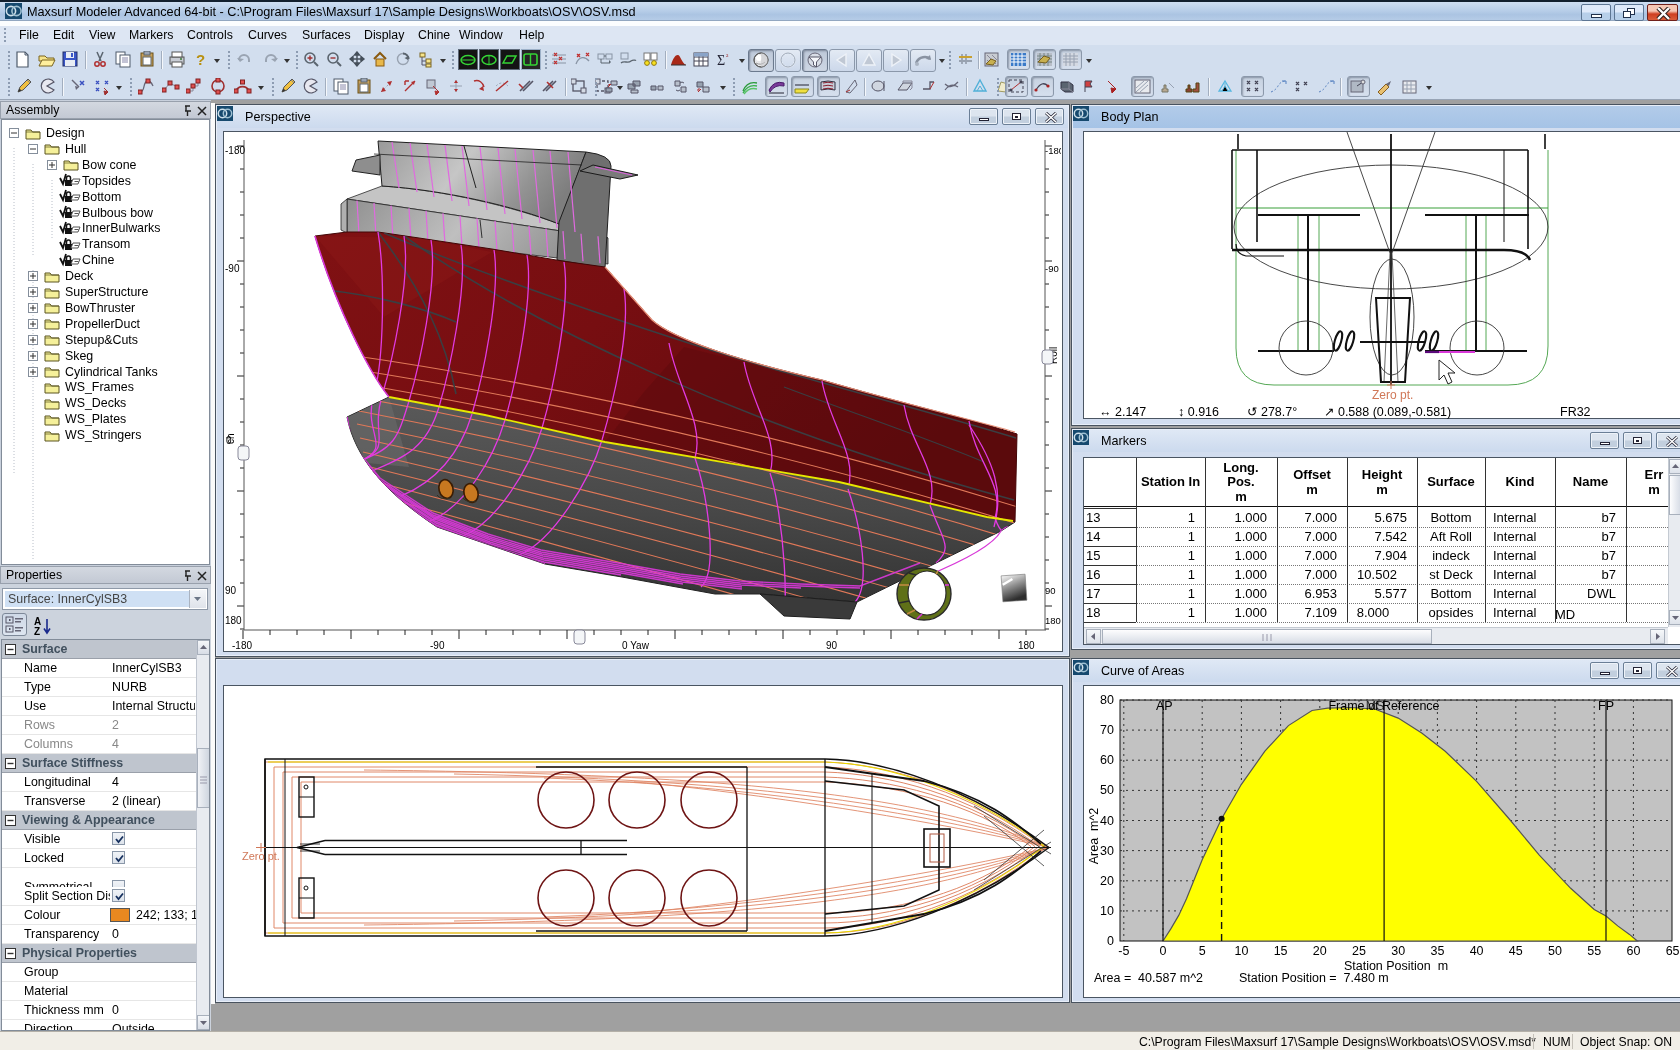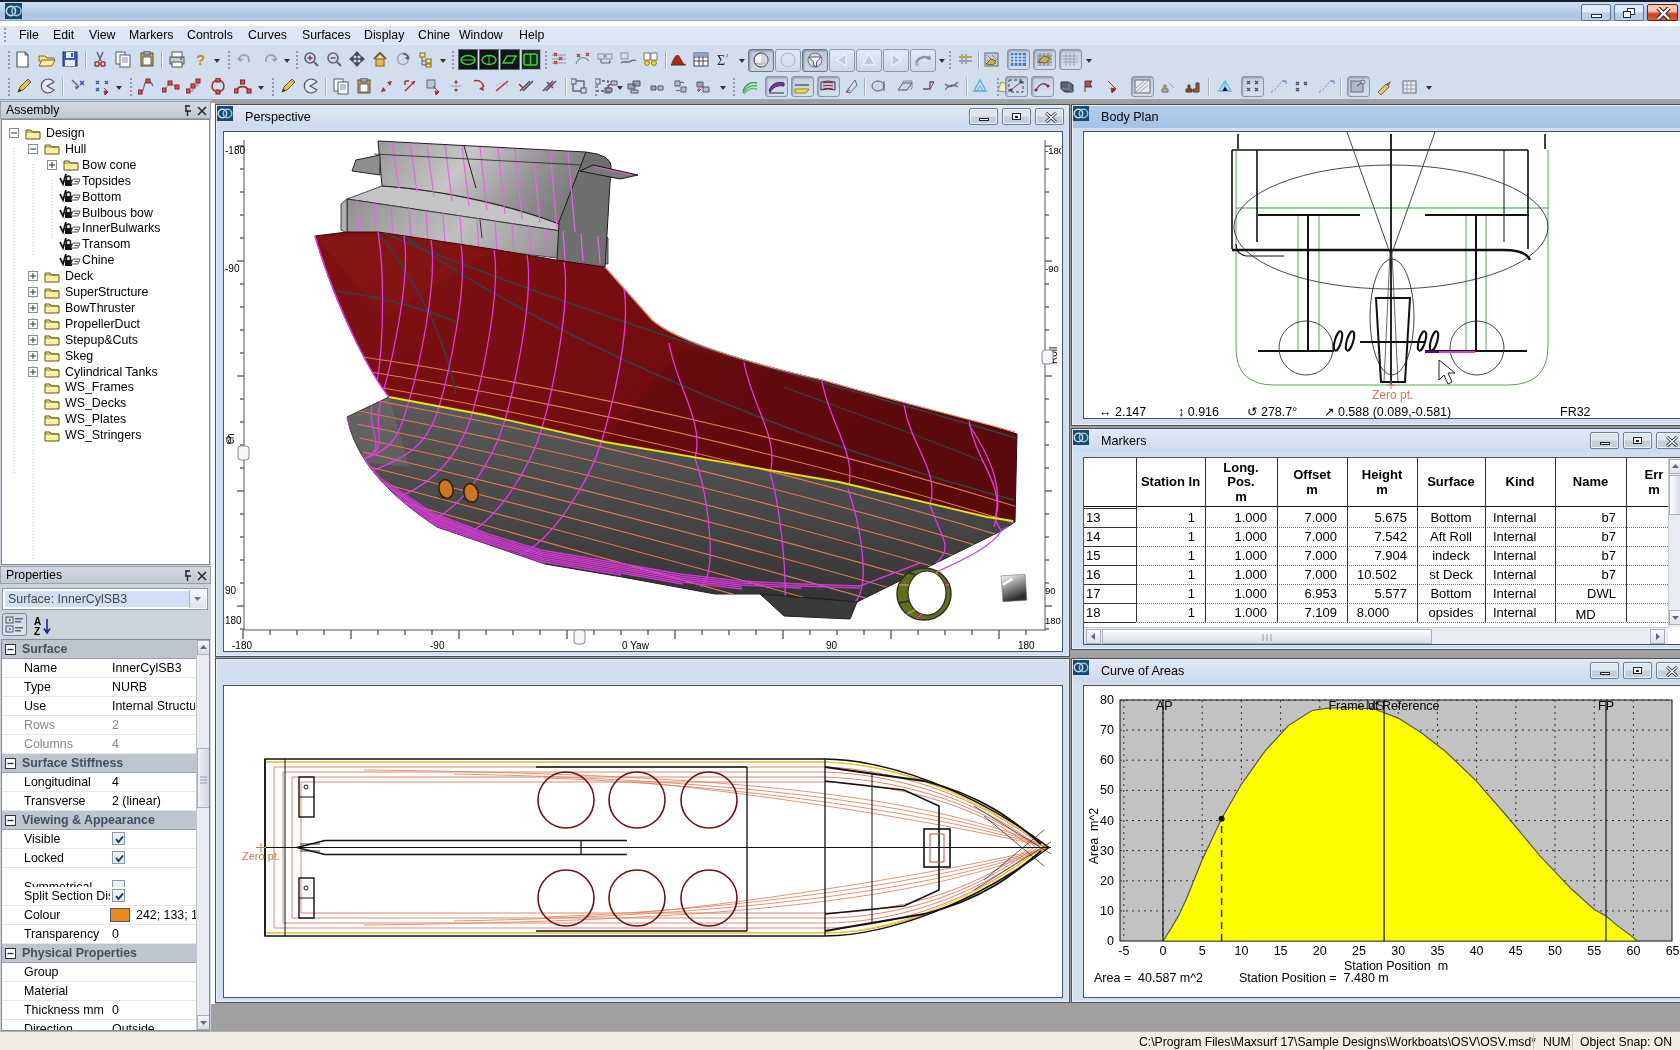--- a/index.html
+++ b/index.html
@@ -40,20 +40,21 @@
 .wc{position:absolute;background:#fff;border:1px solid #4a5562}
 .cb{position:absolute;top:0;width:29px;height:17px;border:1px solid #6b7f96;border-radius:2px;background:linear-gradient(#dde5ef 45%,#c2cfde 55%);box-shadow:inset 0 0 0 1px #eef3f9}
 #sbar{position:absolute;left:0;top:1031px;width:1680px;height:19px;background:#f1eee7;border-top:1px solid #b4b0a8;font-size:12.2px;color:#000}
 </style></head><body>
 <div id="title">
  <svg class="abs" style="left:5px;top:1px" width="17" height="16">
       <rect width="17" height="16" fill="#16496e"></rect>
       <circle cx="6" cy="8" r="4.6" fill="none" stroke="#cfe0ea" stroke-width="1.6"></circle>
       <circle cx="11.5" cy="8" r="4.6" fill="none" stroke="#9fc0d2" stroke-width="1.6"></circle>
     </svg>
+ <div class="ttxt">Maxsurf Modeler Advanced 64-bit - C:\Program Files\Maxsurf 17\Sample Designs\Workboats\OSV\OSV.msd</div>
  <div class="abs" style="left:1581px;top:2px;width:30px;height:17px;border:1px solid #5d7693;border-radius:2px;background:linear-gradient(#dfeafa 45%,#b7cfe9 55%)">
       <div class="abs" style="left:9px;top:9px;width:11px;height:4px;background:#fdfdfd;border:1px solid #20304a"></div>
     </div>
  <div class="abs" style="left:1614px;top:2px;width:30px;height:17px;border:1px solid #5d7693;border-radius:2px;background:linear-gradient(#dfeafa 45%,#b7cfe9 55%)">
       <div class="abs" style="left:12px;top:3px;width:8px;height:7px;background:#fff;border:1.4px solid #20304a"></div>
       <div class="abs" style="left:8px;top:6px;width:8px;height:7px;background:#fff;border:1.4px solid #20304a"></div>
     </div>
  <div class="abs" style="left:1647px;top:2px;width:31px;height:17px;border:1px solid #70201a;border-radius:2px;background:linear-gradient(#f6c7b4 40%,#ce3f21 60%,#d95d3a)">
       <svg class="abs" style="left:8px;top:2px" width="15" height="13">
         <path d="M2 1 L13 12 M13 1 L2 12" stroke="#30201c" stroke-width="4.4" fill="none"></path>
@@ -1318,21 +1319,21 @@
           <div style="position:absolute;left:409px;top:128px">Internal</div>
           <div style="position:absolute;left:471px;top:128px;width:61px;text-align:right">DWL</div>
           <div style="position:absolute;left:0;top:145px;width:598px;border-top:1px dotted #777"></div>
           <div style="position:absolute;left:2px;top:147px">18</div>
           <div style="position:absolute;left:52px;top:147px;width:59px;text-align:right">1</div>
           <div style="position:absolute;left:121px;top:147px;width:62px;text-align:right">1.000</div>
           <div style="position:absolute;left:193px;top:147px;width:60px;text-align:right">7.109</div>
           <div style="position:absolute;left:259px;top:147px;width:60px;text-align:center">8.000</div>
           <div style="position:absolute;left:333px;top:147px;width:68px;text-align:center">opsides</div>
           <div style="position:absolute;left:409px;top:147px">Internal</div>
-          <div style="position:absolute;left:471px;top:149px;width:61px;text-align:center">MD</div>
+          <div style="position:absolute;left:471px;top:149px;width:61px;text-align:left">MD</div>
           <div style="position:absolute;left:0;top:164px;width:598px;border-top:1px dotted #777"></div>
           <div style="position:absolute;left:0;top:50px;width:52px;border-top:1px solid #333"></div>
           <div style="position:absolute;left:0;top:69px;width:52px;border-top:1px solid #333"></div>
           <div style="position:absolute;left:0;top:88px;width:52px;border-top:1px solid #333"></div>
           <div style="position:absolute;left:0;top:107px;width:52px;border-top:1px solid #333"></div>
           <div style="position:absolute;left:0;top:126px;width:52px;border-top:1px solid #333"></div>
           <div style="position:absolute;left:0;top:145px;width:52px;border-top:1px solid #333"></div>
           <div style="position:absolute;left:0;top:164px;width:52px;border-top:1px solid #333"></div>
           <div style="position:absolute;left:52px;top:0;width:1px;height:164px;background:#333"></div>
           <div style="position:absolute;left:121px;top:0;width:1px;height:164px;background:#333"></div>

